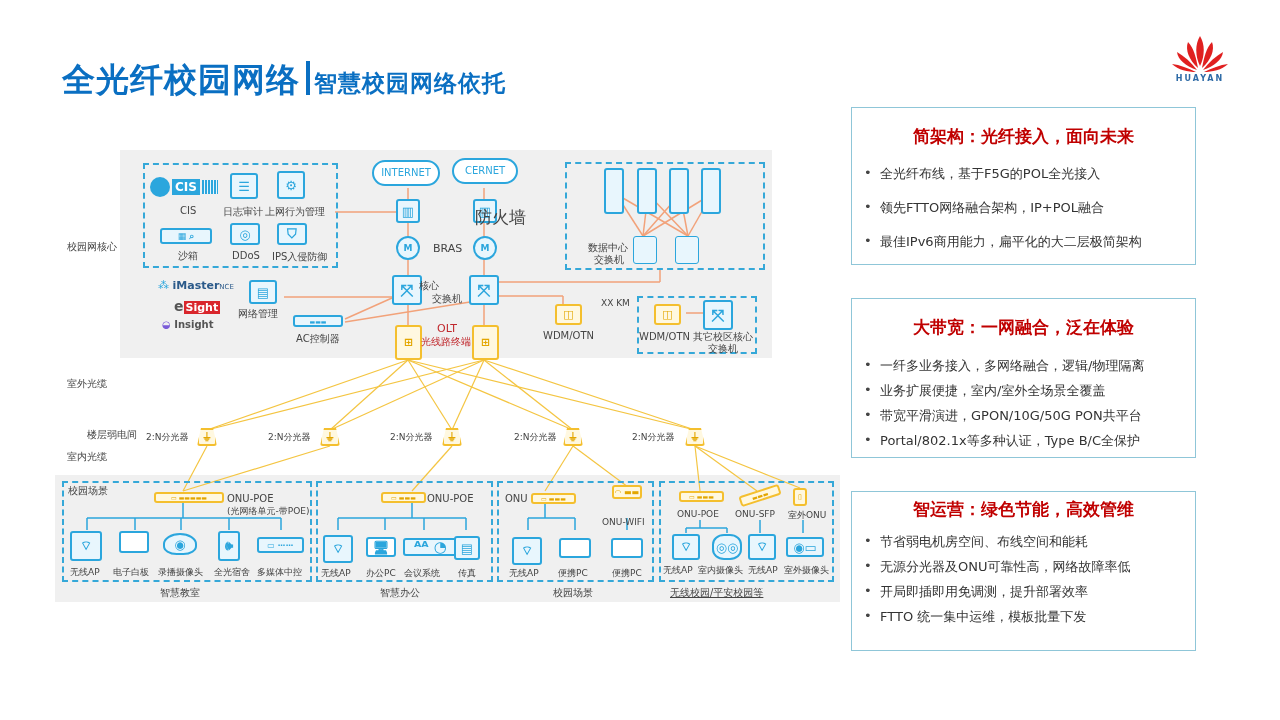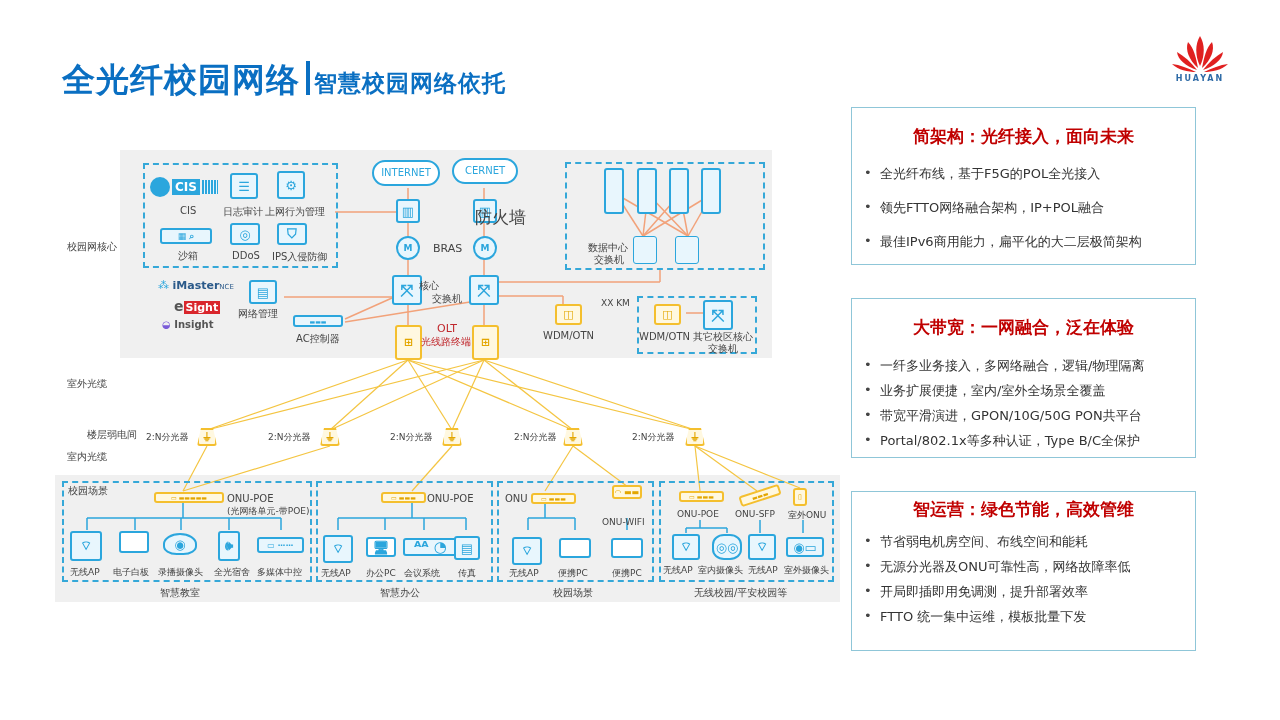--- a/index.html
+++ b/index.html
@@ -295,21 +295,21 @@
 <div class="lbl-s" style="left:735px;top:509px;">ONU-SFP</div>
 <div class="lbl-s" style="left:788px;top:509px;">室外ONU</div>
 <div class="icon-b" style="left:672px;top:534px;width:28px;height:26px;">⌔</div>
 <div class="icon-b round-b" style="left:712px;top:534px;width:30px;height:26px;border-radius:40%;">◎◎</div>
 <div class="icon-b" style="left:748px;top:534px;width:28px;height:26px;">⌔</div>
 <div class="icon-b" style="left:786px;top:537px;width:38px;height:20px;">◉▭</div>
 <div class="lbl-s" style="left:663px;top:564px;">无线AP</div>
 <div class="lbl-s" style="left:698px;top:564px;">室内摄像头</div>
 <div class="lbl-s" style="left:748px;top:564px;">无线AP</div>
 <div class="lbl-s" style="left:784px;top:564px;">室外摄像头</div>
-<div class="lbl" style="left:694px;top:586px;">无线校园/平安校园等</div>
+<div class="lbl" style="left:670px;top:586px;text-decoration:underline;">无线校园/平安校园等</div>
 
 <div class="card" style="top:107px;height:158px;">
   <h3 style="margin-top:17px;">简架构：光纤接入，面向未来</h3>
   <ul style="margin-top:17px;">
     <li style="margin-bottom:16px;">全光纤布线，基于F5G的POL全光接入</li>
     <li style="margin-bottom:16px;">领先FTTO网络融合架构，IP+POL融合</li>
     <li>最佳IPv6商用能力，扁平化的大二层极简架构</li>
   </ul>
 </div>
 

